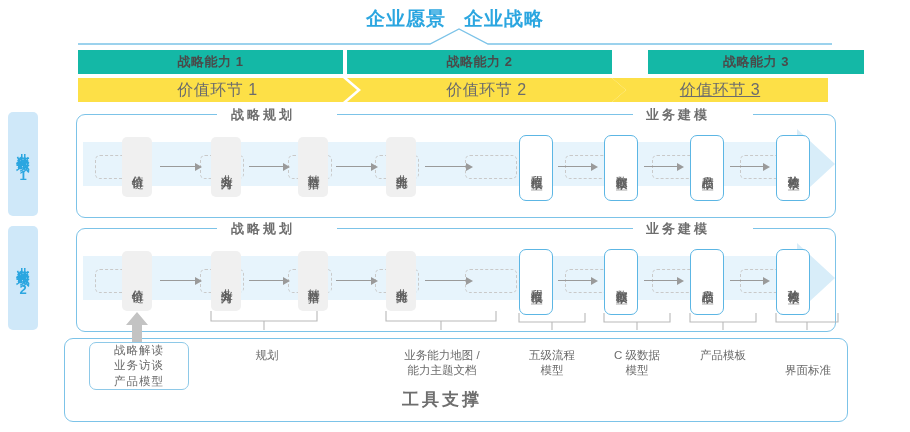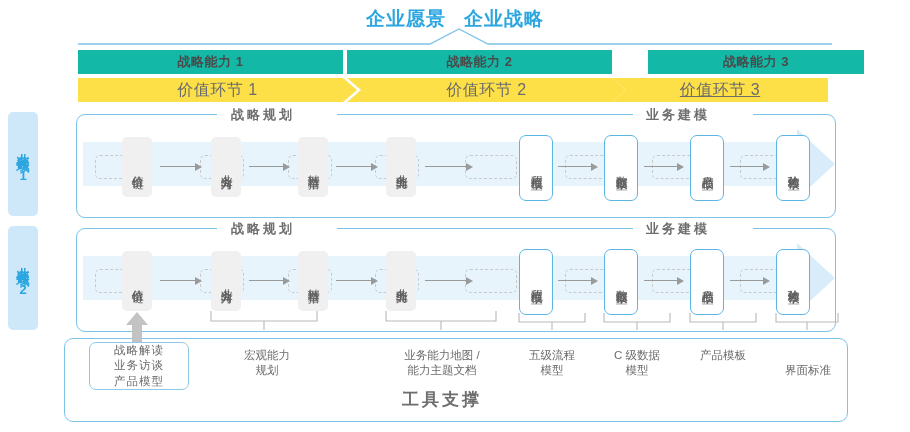--- a/index.html
+++ b/index.html
@@ -348,21 +348,20 @@
     </g>
   </svg>
 
   <div class="callout" style="left:89px;top:342px;width:98px;height:46px;">
     <div>战略解读</div>
     <div>业务访谈</div>
     <div>产品模型</div>
   </div>
 
   <div class="brace-lab" style="left:214px;top:348px;width:106px;">
-    <div>宏观能力</div>
       <div>规划</div>
   </div>
   <div class="brace-lab" style="left:362px;top:348px;width:160px;">
     <div>业务能力地图 /</div>
       <div>能力主题文档</div>
   </div>
   <div class="brace-lab" style="left:499px;top:348px;width:106px;">
     <div>五级流程</div>
       <div>模型</div>
   </div>

